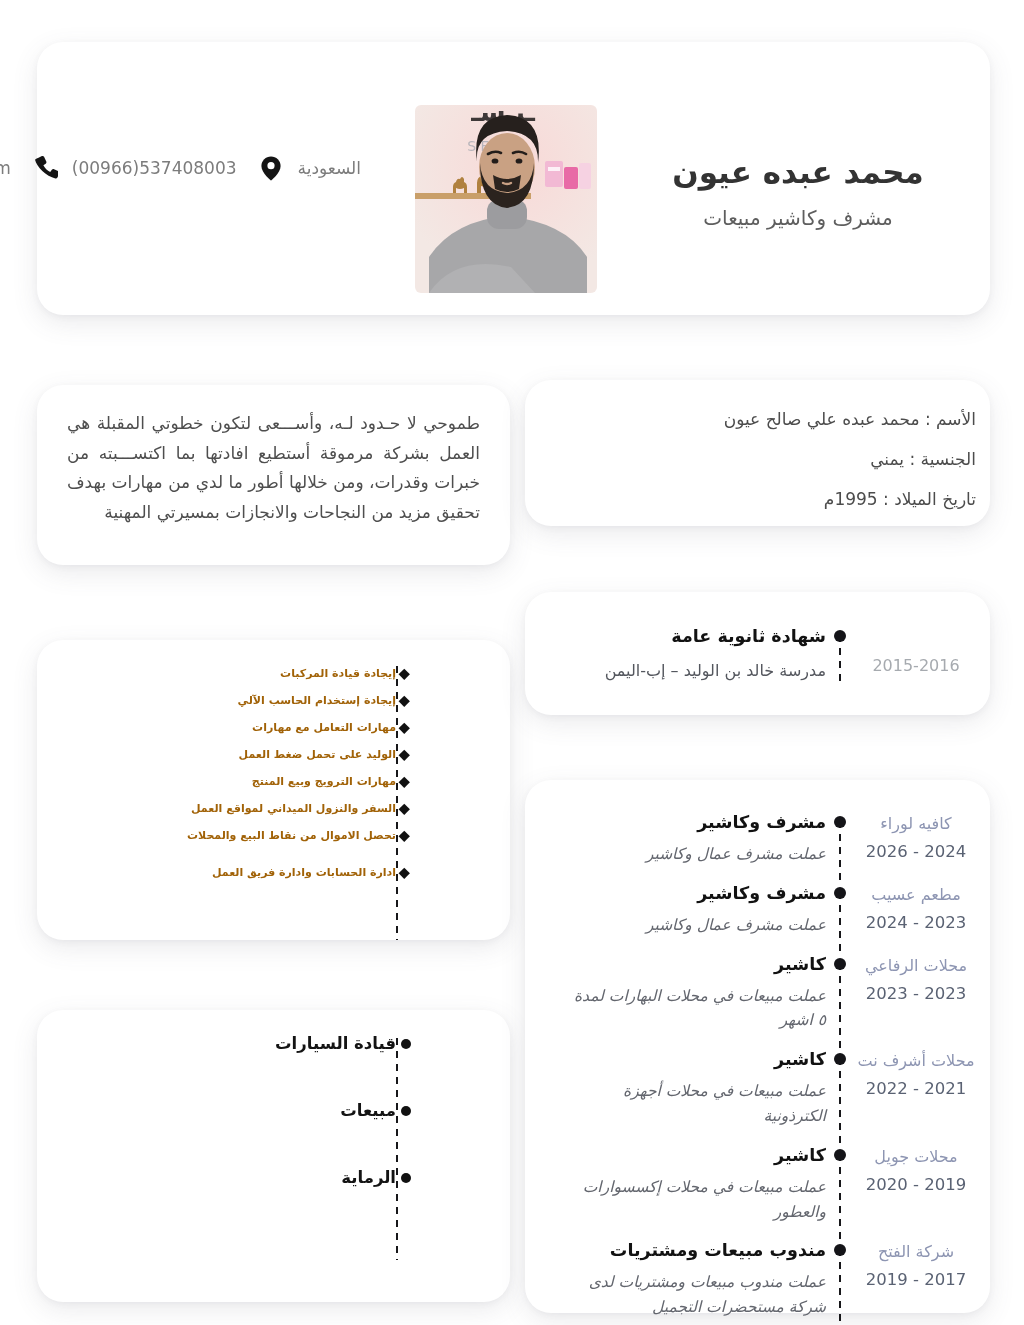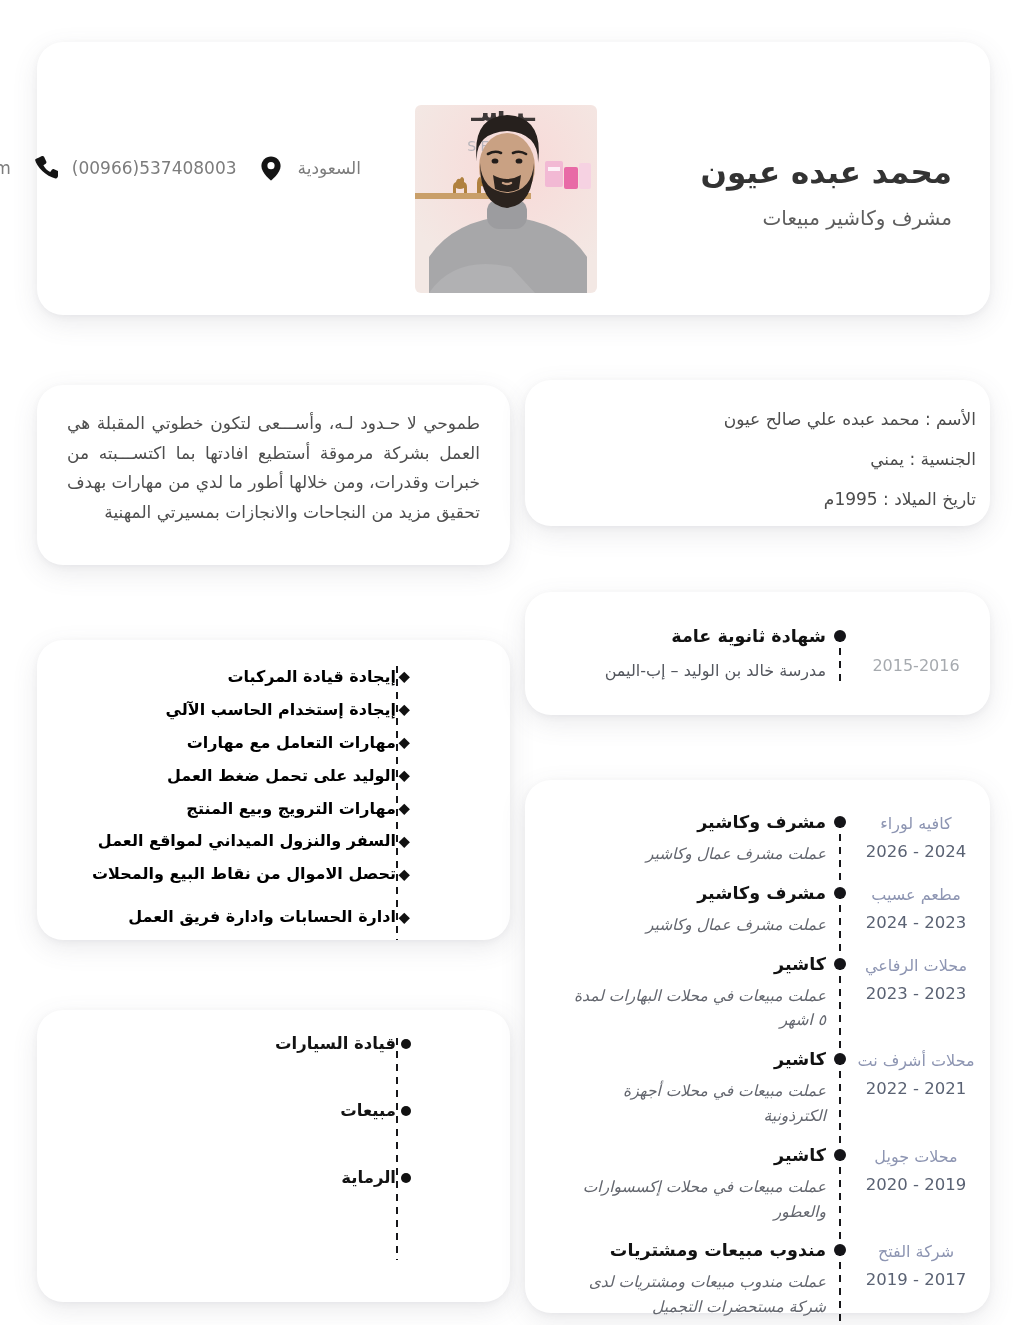--- a/index.html
+++ b/index.html
@@ -1,39 +1,39 @@
 <!DOCTYPE html>
 <html lang="ar" dir="rtl"><head>
 <meta charset="utf-8">
 <style>
   html,body{margin:0;padding:0;background:#fff;}
   .page{position:relative;width:1024px;height:1325px;background:#fff;overflow:hidden;
         font-family:"DejaVu Sans","Liberation Sans",sans-serif;direction:rtl;}
   .card{position:absolute;background:#fff;border-radius:26px;
         box-shadow:0 2px 6px rgba(90,90,110,.06),0 8px 26px rgba(90,90,110,.12);}
   
-  .name-block{position:absolute;right:38px;top:112px;width:344px;}
+  .name-block{position:absolute;right:20px;top:112px;width:344px;text-align:center;}
   .name-block h1{margin:0 0 16px;font-size:31px;font-weight:bold;color:#333;}
   .name-block .subtitle{font-size:20px;color:#5e5e5e;}
   .photo{position:absolute;left:378px;top:63px;width:182px;height:188px;border-radius:6px;overflow:hidden;}
   .contact{position:absolute;left:82px;top:112px;width:242px;display:flex;flex-direction:row;gap:21px;}
   .contact .row{display:flex;align-items:center;gap:13px;}
   .contact .ctext{font-size:17px;color:#7c7c7c;flex:1;text-align:left;direction:rtl;}
   .ltr{direction:ltr;unicode-bidi:embed;display:inline-block;}
   .cicon{width:27px;height:27px;flex:0 0 27px;display:flex;align-items:center;justify-content:center;}
   
   .sec-head{position:absolute;}
   
   .objective-text{padding:24px 30px;font-size:17px;line-height:1.74;color:#4e4e4e;text-align:justify;}
   
   .dash-v{position:absolute;width:2px;
           background:repeating-linear-gradient(to bottom,#17171A 0 7px,transparent 7px 13px);}
   ul.tl-list{list-style:none;margin:0;position:relative;}
   .skills-list{padding:28px 114px 0 30px;}
-  .skills-list li{position:relative;text-align:right;font-weight:bold;font-size:16px;color:#000000;
+  .skills-list li{position:relative;text-align:right;font-weight:bold;font-size:11px;color:#a16207;
                   line-height:1.18;margin-bottom:14px;}
   .skills-list li:last-child{margin-top:24px;}
   .skills-list li::after{content:'';position:absolute;right:-4px;top:50%;width:7.5px;height:7.5px;
                   background:#111;transform:translate(100%,-50%) rotate(45deg);}
   .hobby-list{padding:24px 114px 0 30px;}
   .hobby-list li{position:relative;text-align:right;font-weight:bold;font-size:16.5px;color:#141414;
                   margin-bottom:48px;}
   .hobby-list li::after{content:'';position:absolute;right:-5px;top:50%;width:10px;height:10px;
                   border-radius:50%;background:#111;transform:translate(100%,-50%);}
   

